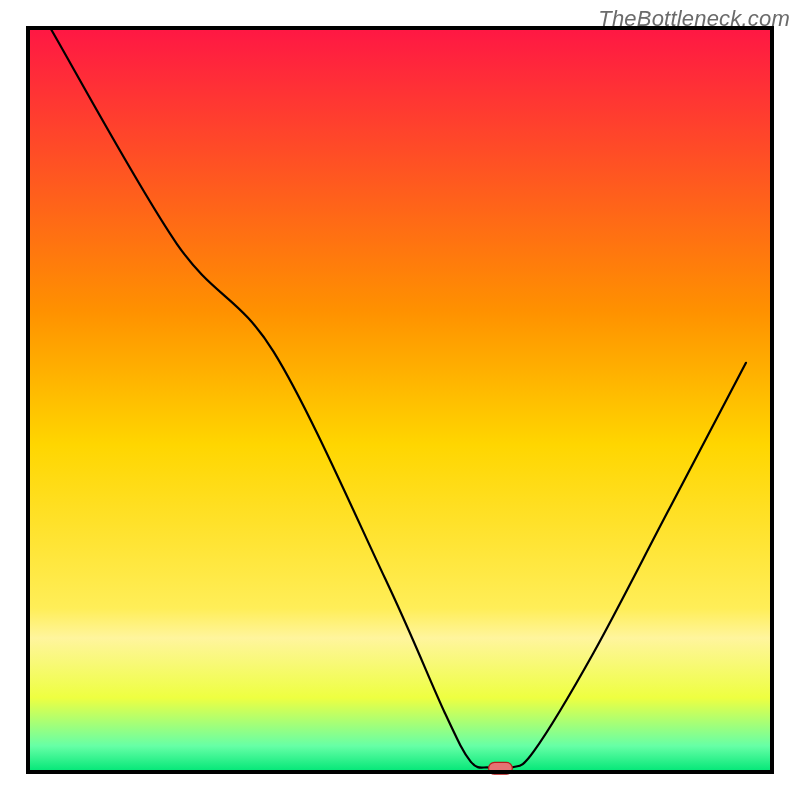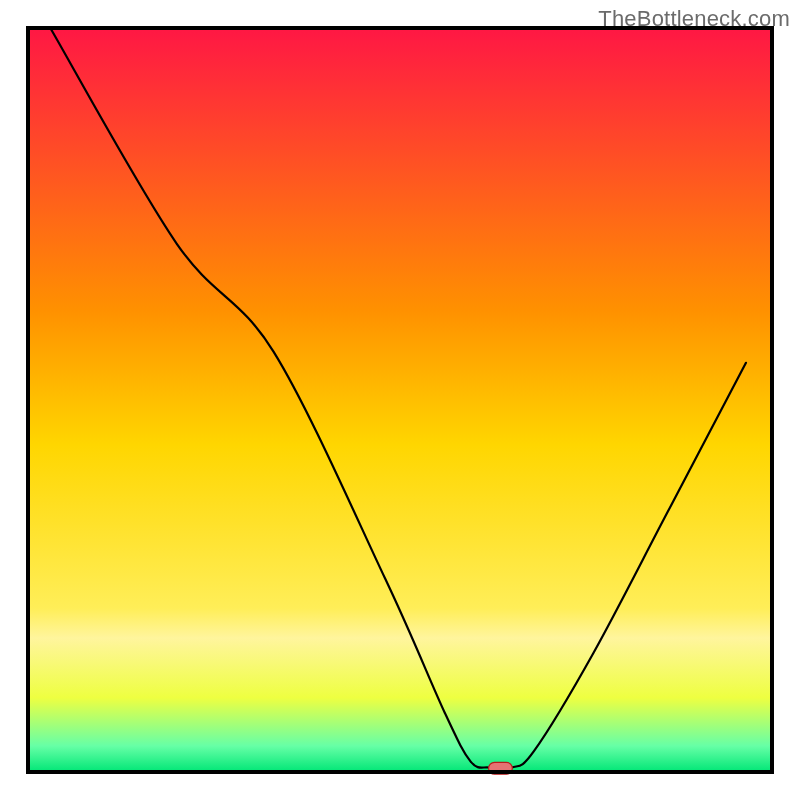--- a/index.html
+++ b/index.html
@@ -7,20 +7,21 @@
     padding: 0;
     width: 800px;
     height: 800px;
     background: #ffffff;
     font-family: Arial, Helvetica, sans-serif;
   }
   .chart-container {
     position: relative;
     width: 800px;
     height: 800px;
+    font-style: italic;
   }
   .watermark {
     position: absolute;
     top: 6px;
     right: 10px;
     color: #6b6b6b;
     font-size: 22px;
     letter-spacing: 0.2px;
     z-index: 10;
   }

